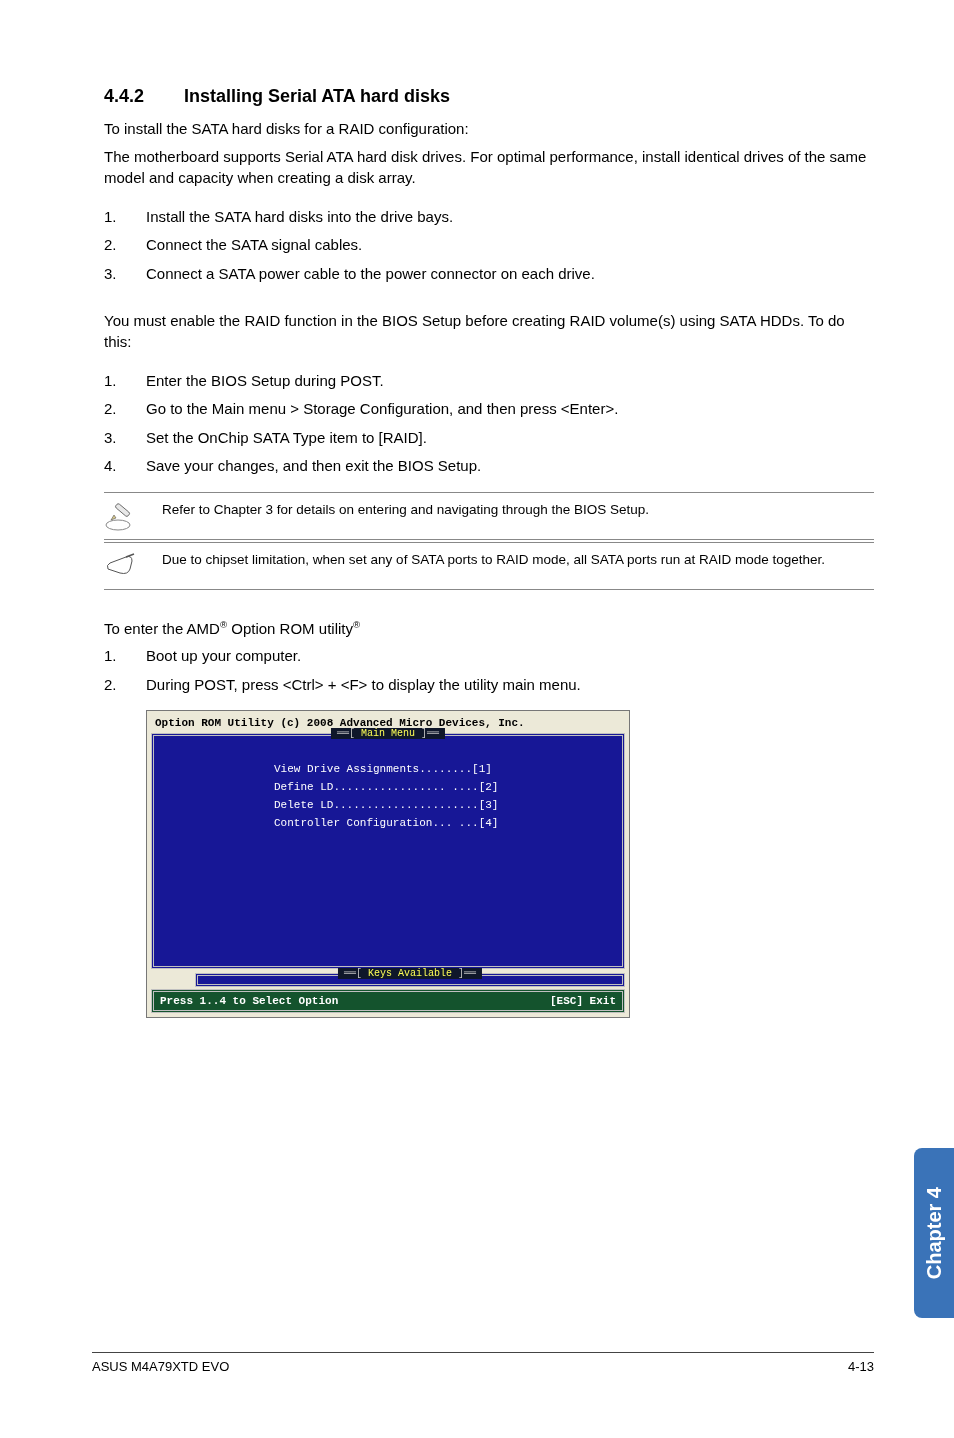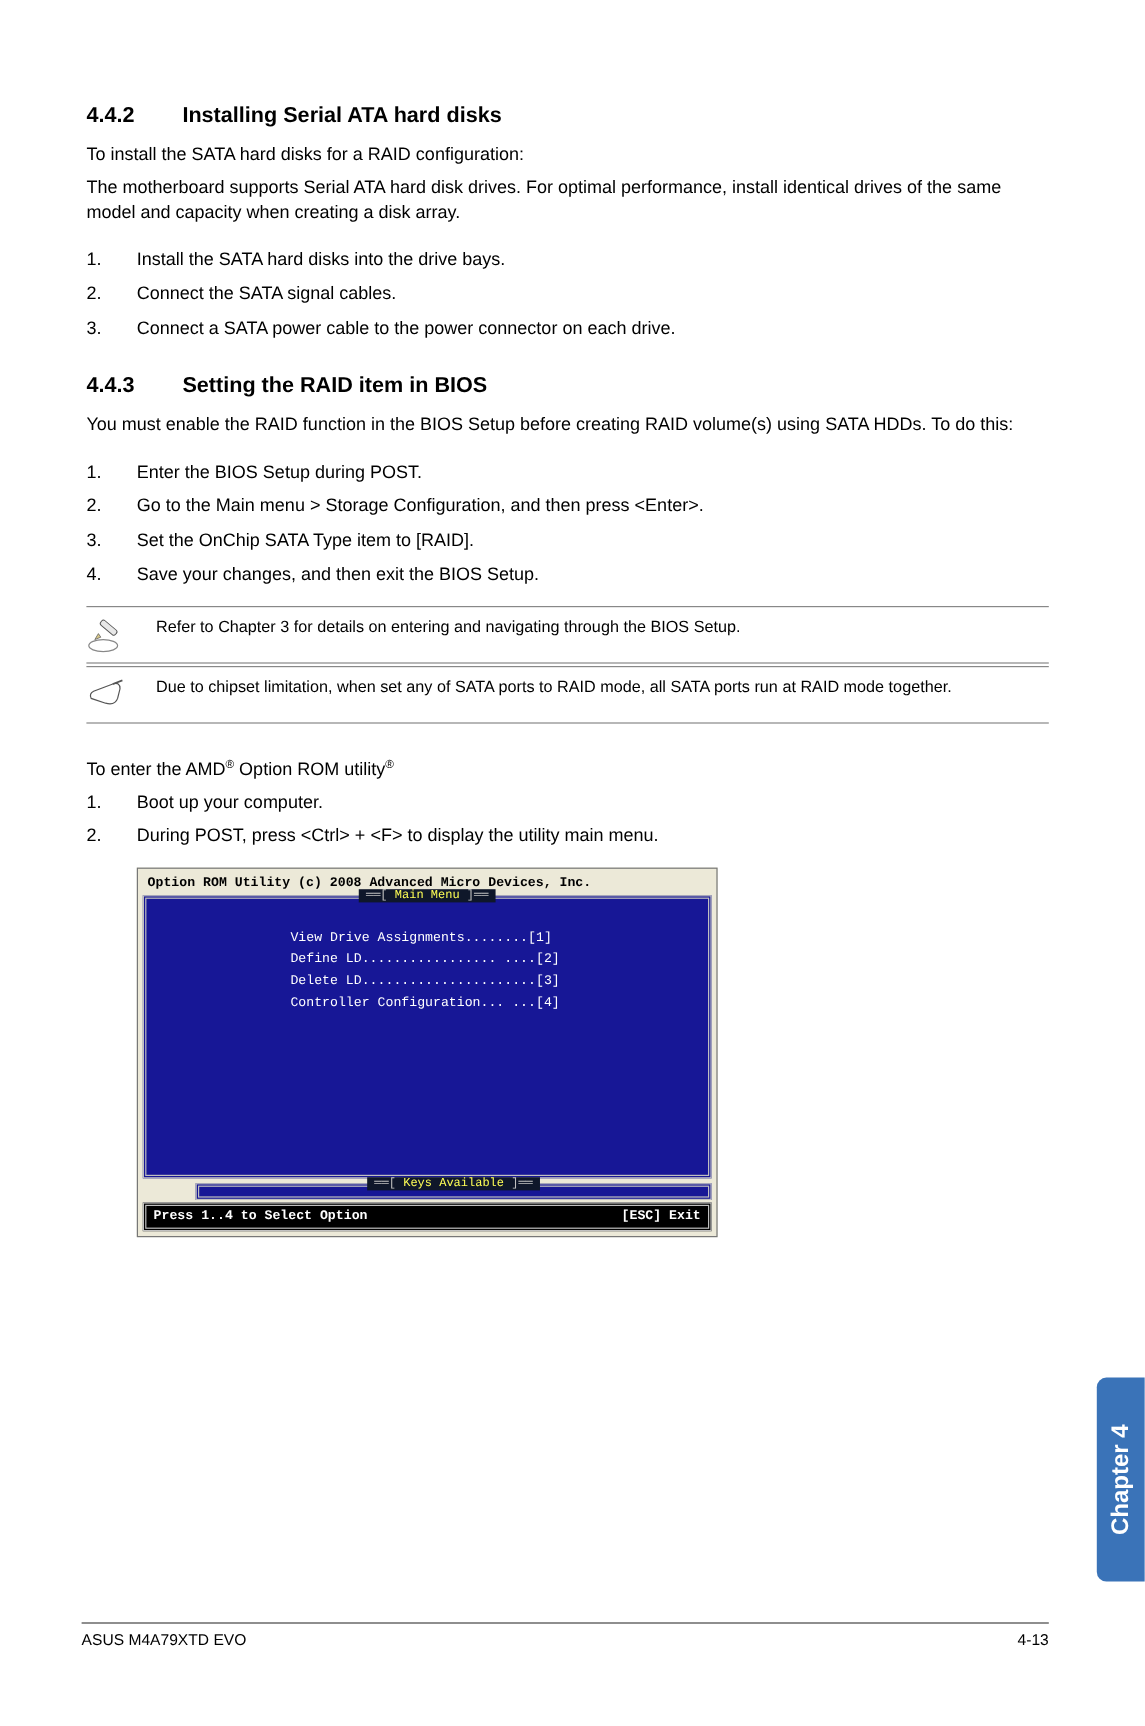--- a/index.html
+++ b/index.html
@@ -5,21 +5,21 @@
   * { box-sizing: border-box; margin: 0; padding: 0; }
   body {
     font-family: Arial, Helvetica, sans-serif;
     background: #fff;
     width: 954px;
     height: 1438px;
     position: relative;
     color: #000;
   }
   .content {
-    padding: 86px 80px 0 72px;
+    padding: 86px 80px 0 104px;
   }
   .section-heading {
     font-size: 18px;
     font-weight: bold;
     margin-bottom: 12px;
   }
   .section-heading .num { display: inline-block; width: 80px; }
   .para {
     font-size: 15px;
     line-height: 1.35;
@@ -92,21 +92,21 @@
     color: #fff;
     font-size: 11px;
     padding: 3px 0 3px 110px;
     white-space: pre;
   }
   .bios-keys {
     height: 14px;
     margin-left: 44px;
   }
   .bios-footer {
-    background: #000000;
+    background: #14532d;
     border: 3px double #c0c0c0;
     color: #fff;
     padding: 3px 6px;
     display: flex;
     justify-content: space-between;
     font-size: 11px;
     margin-top: 2px;
     font-weight: bold;
   }
 
@@ -128,21 +128,21 @@
     writing-mode: vertical-rl;
     transform: rotate(180deg);
     font-weight: bold;
     font-size: 20px;
   }
 
   
   .footer {
     position: absolute;
     bottom: 64px;
-    left: 68px;
+    left: 92px;
     right: 80px;
     border-top: 1px solid #444;
     padding-top: 6px;
     display: flex;
     justify-content: space-between;
     font-size: 13px;
   }
 
   
   .pencil-icon svg, .hand-icon svg { display: block; }
@@ -165,23 +165,20 @@
     <li>
         <span class="listnum">2.</span>
         <span>Connect the SATA signal cables.</span>
       </li>
     <li>
         <span class="listnum">3.</span>
         <span>Connect a SATA power cable to the power connector on each drive.</span>
       </li>
   </ol>
 
-  <div class="section-heading">
-    <span class="num">4.4.3</span><span>Setting the RAID item in BIOS</span>
-  </div>
   <p class="para">You must enable the RAID function in the BIOS Setup before creating RAID volume(s) using SATA HDDs. To do this:</p>
   <ol class="ol" style="margin-bottom:14px">
     <li>
         <span class="listnum">1.</span>
         <span>Enter the BIOS Setup during POST.</span>
       </li>
     <li>
         <span class="listnum">2.</span>
         <span>Go to the Main menu &gt; Storage Configuration, and then press &lt;Enter&gt;.</span>
       </li>

